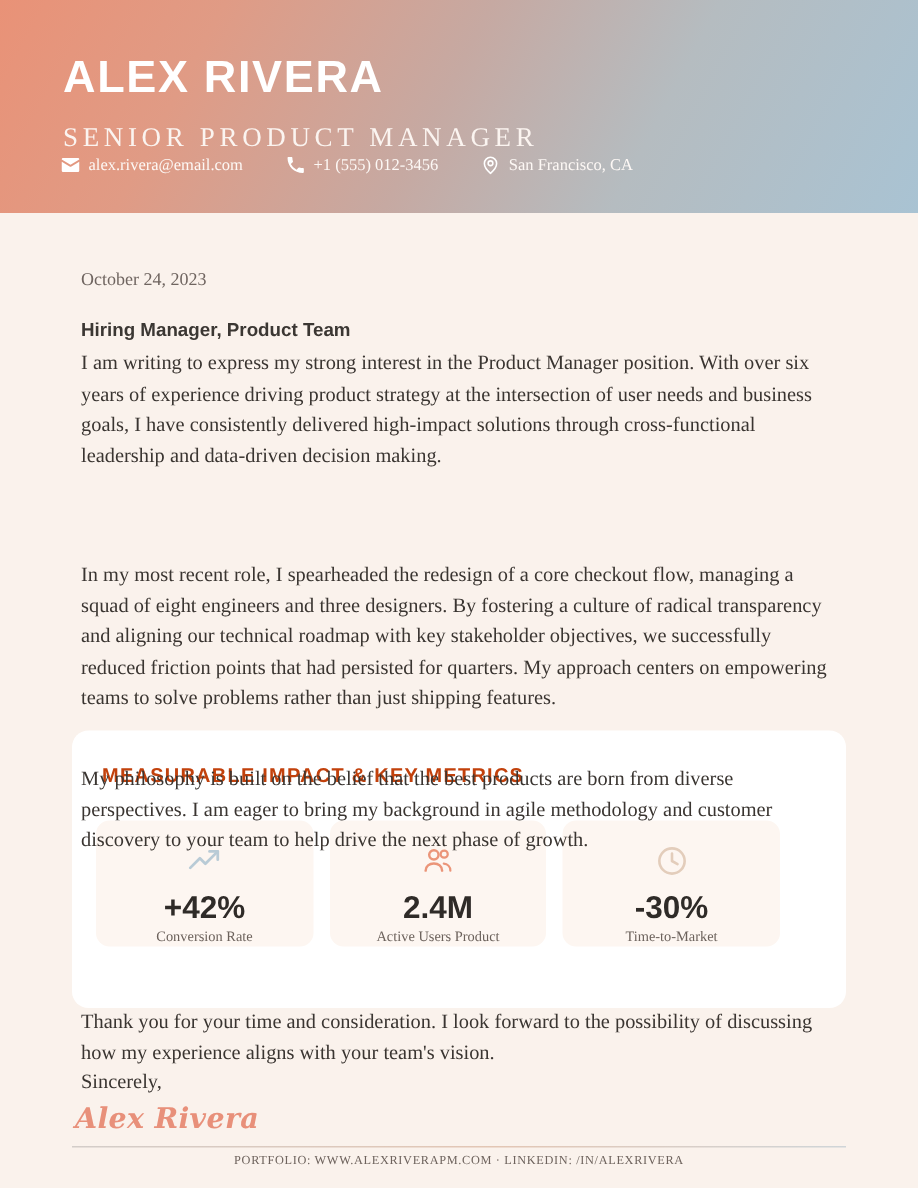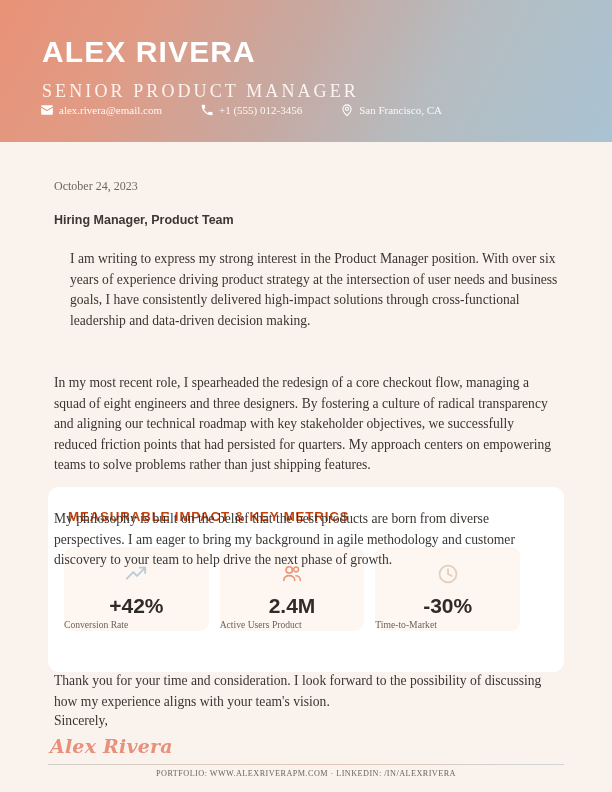--- a/index.html
+++ b/index.html
@@ -26,42 +26,42 @@
     color:#ffffff; line-height:1;
   }
   .title {
     position:absolute; left:42px; top:82px;
     font-family:"Liberation Serif", serif;
     font-size:18px; letter-spacing:3.1px; color:#fbf4f0;
     line-height:1;
   }
   .contacts {
     position:absolute; left:40px; top:103px;
-    display:flex; align-items:center; gap:12px;
+    display:flex; align-items:center; gap:2px;
   }
   .citem { display:flex; align-items:center; gap:5px; margin-right:26px; }
   .citem .ctxt { font-size:11px; color:#fdf8f5; font-family:"Liberation Serif", serif; white-space:nowrap; }
   .cicon { width:14px; height:14px; display:block; flex:0 0 14px; }
 
   
   .date {
     position:absolute; left:54px; top:179px;
     font-size:12px; color:#6f6560; font-family:"Liberation Serif", serif;
   }
   .salutation {
     position:absolute; left:54px; top:213px;
     font-family:"Liberation Sans", sans-serif;
     font-weight:700; font-size:12.5px; color:#3b3733;
   }
   .para {
     position:absolute; left:54px; width:504px;
     font-size:13.6px; line-height:20.6px; color:#3a3531;
     text-align:left;
   }
-  .p1 { top:249px;margin-left:16px; }
+  .p1 { top:232px; }
   .p2 { top:373px; }
   .p3 { top:509px; }
   .p4 { top:653px;margin-top:18px; }
 
   .sincerely {
     position:absolute; left:54px; top:713px;
     font-size:13.6px; color:#3a3531;
   }
   .signature {
     position:absolute; left:50px; top:735px;
@@ -106,21 +106,21 @@
     width:22px; height:22px;
   }
   .card-val {
     position:absolute; left:0; top:48px; width:100%;
     text-align:center;
     font-family:"Liberation Sans", sans-serif;
     font-weight:700; font-size:21px; color:#2f2b28; line-height:1;
   }
   .card-lab {
     position:absolute; left:0; top:72px; width:100%;
-    text-align:left;
+    text-align:center;
     font-size:9.6px; color:#6c625c;
     font-family:"Liberation Serif", serif;
   }
 
   
   .p3 { z-index:5; }
 </style>
 </head>
 <body>
 

